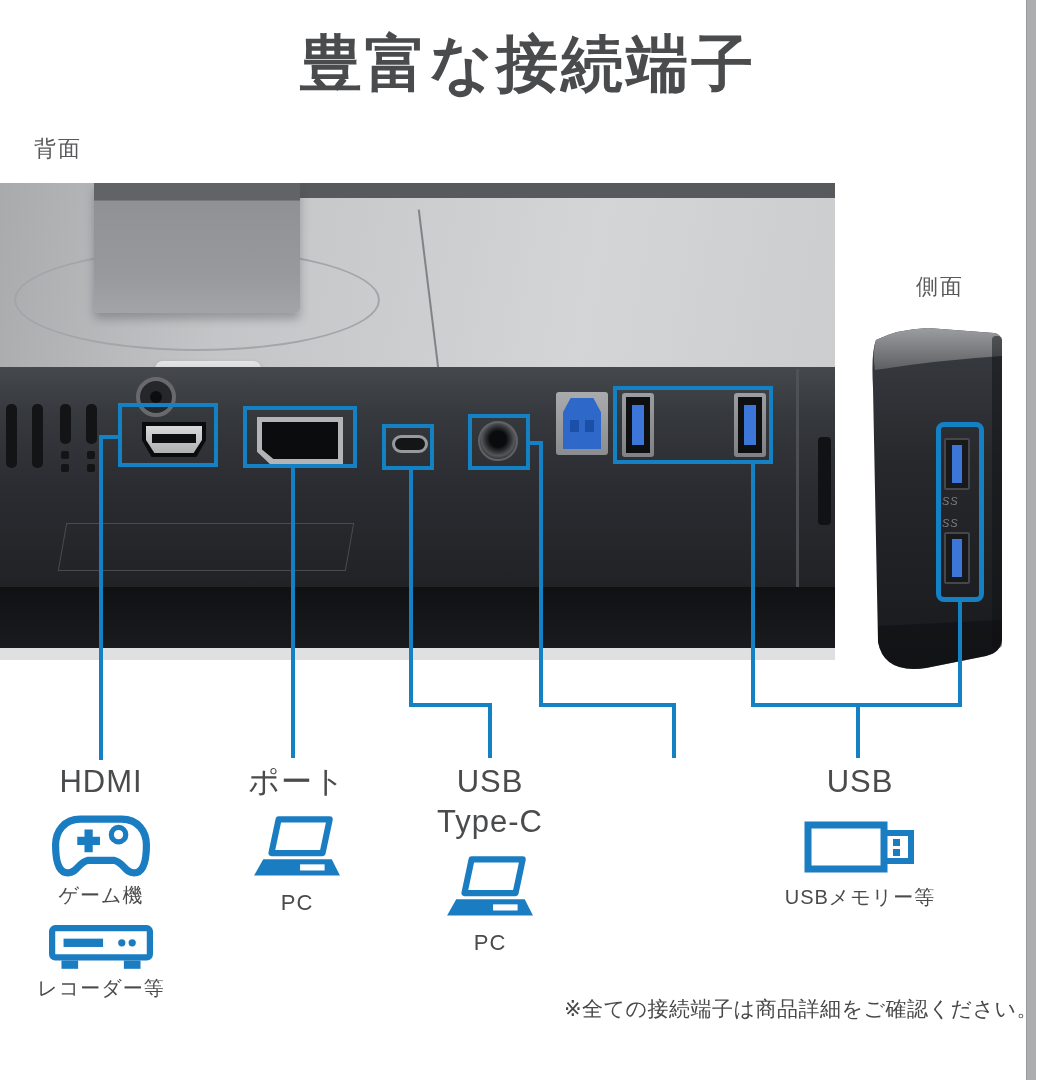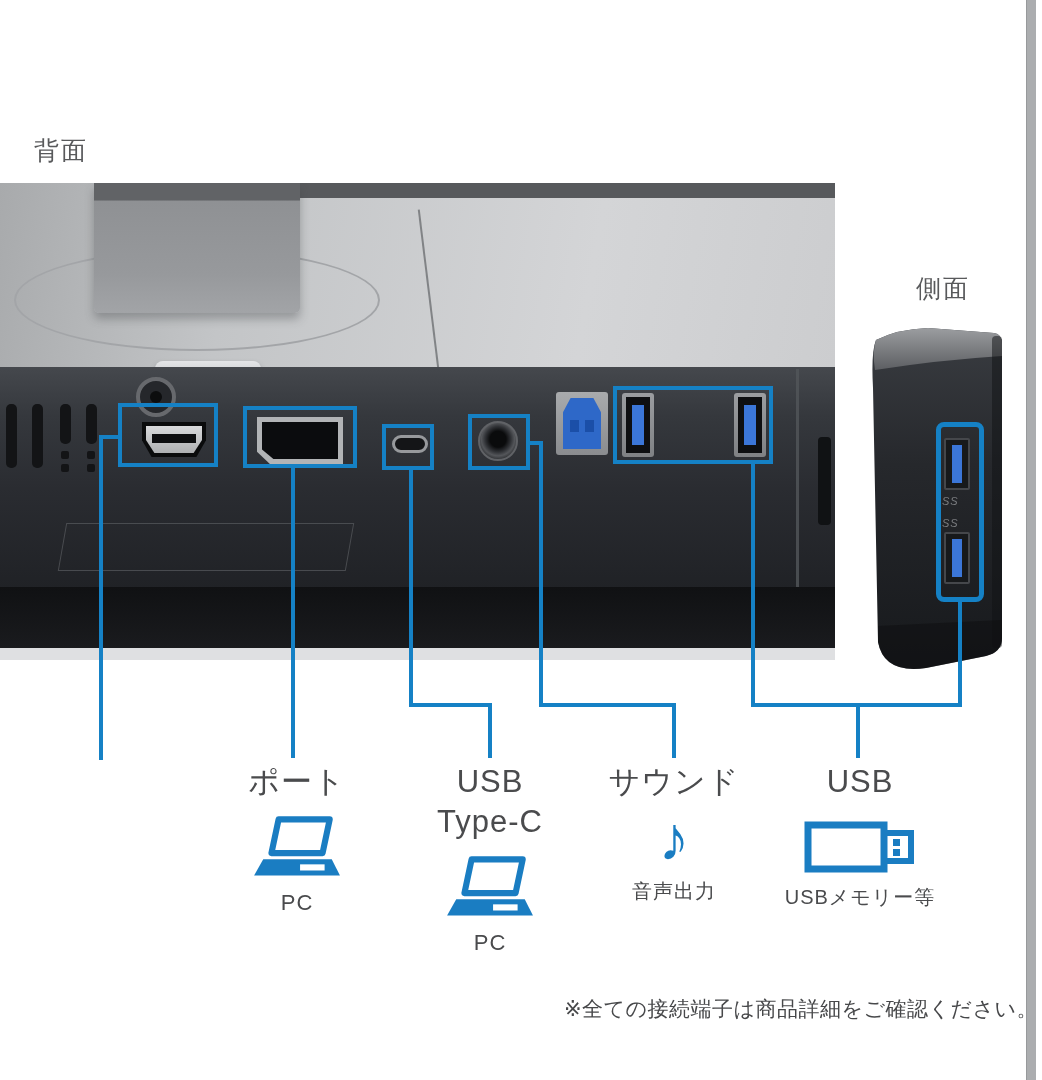--- a/index.html
+++ b/index.html
@@ -2,21 +2,21 @@
 <html><head>
 <meta charset="utf-8">
 <style>
   html,body{margin:0;padding:0;background:#ffffff;}
   #stage{position:relative;width:1042px;height:1080px;background:#ffffff;overflow:hidden;
          font-family:"Liberation Sans","DejaVu Sans",sans-serif;color:#4a4b4d;}
 
   
   #main-title{position:absolute;left:0;top:22px;width:1042px;text-align:center;
     font-size:62px;font-weight:700;letter-spacing:3px;color:#4a4b4d;text-indent:14px;}
-  .section-label{position:absolute;font-size:25px;color:#58595b;letter-spacing:2px;}
+  .section-label{position:absolute;font-size:22px;color:#58595b;letter-spacing:2px;}
   #back-label{left:34px;top:134px;}
   #side-label{left:916px;top:272px;}
 
   
   #back-photo{position:absolute;left:0;top:183px;width:835px;height:477px;overflow:hidden;}
   #silver{position:absolute;left:0;top:0;width:835px;height:190px;
     background:linear-gradient(100deg,#a8aaac 0%,#c3c5c7 28%,#d4d5d7 70%,#cccdcf 100%);}
   #top-edge{position:absolute;left:286px;top:0;width:549px;height:15px;background:#57595c;}
   #stand-mount{position:absolute;left:94px;top:0;width:206px;height:130px;
     background:linear-gradient(180deg,#616366 0%,#616366 13%,#8f9194 14%,#97999c 70%,#a2a4a7 100%);
@@ -88,20 +88,21 @@
   .icon{display:block;}
   .note-glyph{font-size:62px;line-height:62px;color:#1a7dc2;}
   #footnote{position:absolute;left:560px;top:995px;width:478px;text-align:right;
     font-size:21px;color:#47484a;letter-spacing:.5px;z-index:2;}
 </style>
 </head>
 <body>
 
 <div id="stage">
 
+  <div id="main-title">豊富な接続端子</div>
   <div id="back-label" class="section-label">背面</div>
   <div id="side-label" class="section-label">側面</div>
 
   <div id="back-photo">
     <div id="silver"></div>
     <div id="top-edge"></div>
     <div id="stand-groove"></div>
     <div id="stand-mount"></div>
     <div id="stand-clip"></div>
     <div id="diag-line"></div>
@@ -189,20 +190,38 @@
   <div class="cl" style="left:488px;top:703px;width:4px;height:55px"></div>
   <div class="cl" style="left:528px;top:441px;width:15px;height:4px"></div>
   <div class="cl" style="left:539px;top:441px;width:4px;height:266px"></div>
   <div class="cl" style="left:539px;top:703px;width:137px;height:4px"></div>
   <div class="cl" style="left:672px;top:703px;width:4px;height:55px"></div>
   <div class="cl" style="left:751px;top:460px;width:4px;height:247px"></div>
   <div class="cl" style="left:751px;top:703px;width:211px;height:4px"></div>
   <div class="cl" style="left:856px;top:703px;width:4px;height:55px"></div>
   <div class="cl" style="left:958px;top:598px;width:4px;height:109px"></div>
 
+  <div class="col" style="left:9px">
+    <div class="col-title">HDMI</div>
+    <svg class="icon" style="margin-top:12px" width="104" height="64" viewBox="0 0 100 62">
+      <path d="M30 5 H70 C86 5 94 17 94 30 C94 45 91 57 82 57 C73 57 72 47 63 45 H37 C28 47 27 57 18 57 C9 57 6 45 6 30 C6 17 14 5 30 5 Z" fill="none" stroke="#1a7dc2" stroke-width="7" stroke-linejoin="round"></path>
+      <path d="M27 22 h7 v-7 h8 v7 h7 v8 h-7 v7 h-8 v-7 h-7 Z" fill="#1a7dc2"></path>
+      <circle cx="67" cy="20" r="7" fill="none" stroke="#1a7dc2" stroke-width="5"></circle>
+    </svg>
+    <div class="caption" style="margin-top:4px">ゲーム機</div>
+    <svg class="icon" style="margin-top:16px" width="104" height="46" viewBox="0 0 100 44">
+      <rect x="3" y="3" width="94" height="28" rx="3" fill="none" stroke="#1a7dc2" stroke-width="6"></rect>
+      <rect x="14" y="13" width="38" height="8" fill="#1a7dc2"></rect>
+      <circle cx="70" cy="17" r="3.5" fill="#1a7dc2"></circle>
+        <circle cx="80" cy="17" r="3.5" fill="#1a7dc2"></circle>
+      <rect x="12" y="34" width="16" height="8" fill="#1a7dc2"></rect>
+        <rect x="72" y="34" width="16" height="8" fill="#1a7dc2"></rect>
+    </svg>
+    <div class="caption" style="margin-top:4px">レコーダー等</div>
+  </div>
 
   <div class="col" style="left:205px">
     <div class="col-title">ポート</div>
     <svg class="icon" style="margin-top:14px" width="92" height="64" viewBox="0 0 90 62">
       <path d="M27 3 H77 L70 36 H20 Z" fill="none" stroke="#1a7dc2" stroke-width="6" stroke-linejoin="round"></path>
       <path d="M12 42 H79 L87 58 H3 Z" fill="#1a7dc2"></path>
       <rect x="48" y="47" width="24" height="6" fill="#ffffff"></rect>
     </svg>
     <div class="caption" style="margin-top:10px;font-size:22px">PC</div>
   </div>
@@ -211,25 +230,20 @@
     <div class="col-title">USB</div>
     <div class="col-title">Type-C</div>
     <svg class="icon" style="margin-top:14px" width="92" height="64" viewBox="0 0 90 62">
       <path d="M27 3 H77 L70 36 H20 Z" fill="none" stroke="#1a7dc2" stroke-width="6" stroke-linejoin="round"></path>
       <path d="M12 42 H79 L87 58 H3 Z" fill="#1a7dc2"></path>
       <rect x="48" y="47" width="24" height="6" fill="#ffffff"></rect>
     </svg>
     <div class="caption" style="margin-top:10px;font-size:22px">PC</div>
   </div>
 
-  <div class="col" style="left:582px">
-    <div class="col-title">サウンド</div>
-    <div class="note-glyph" style="margin-top:6px">♪</div>
-    <div class="caption" style="margin-top:8px">音声出力</div>
-  </div>
 
   <div class="col" style="left:768px">
     <div class="col-title">USB</div>
     <svg class="icon" style="margin-top:16px" width="112" height="58" viewBox="0 0 112 58">
       <rect x="4" y="7" width="76" height="44" fill="none" stroke="#1a7dc2" stroke-width="7"></rect>
       <rect x="80" y="15" width="27" height="28" fill="none" stroke="#1a7dc2" stroke-width="6"></rect>
       <rect x="89" y="21" width="7" height="7" fill="#1a7dc2"></rect>
       <rect x="89" y="31" width="7" height="7" fill="#1a7dc2"></rect>
     </svg>
     <div class="caption" style="margin-top:8px">USBメモリー等</div>

